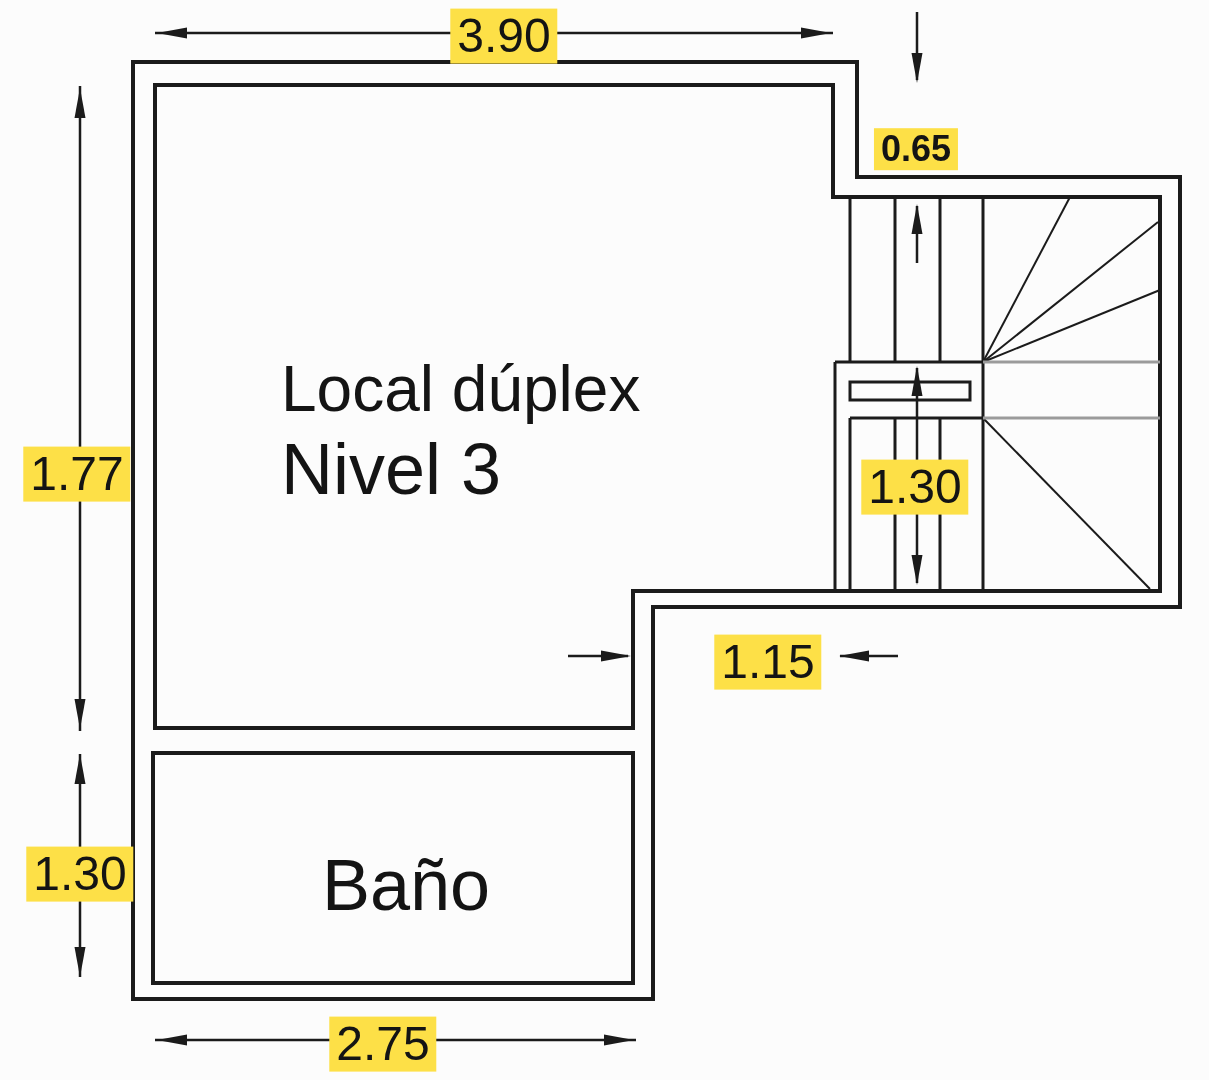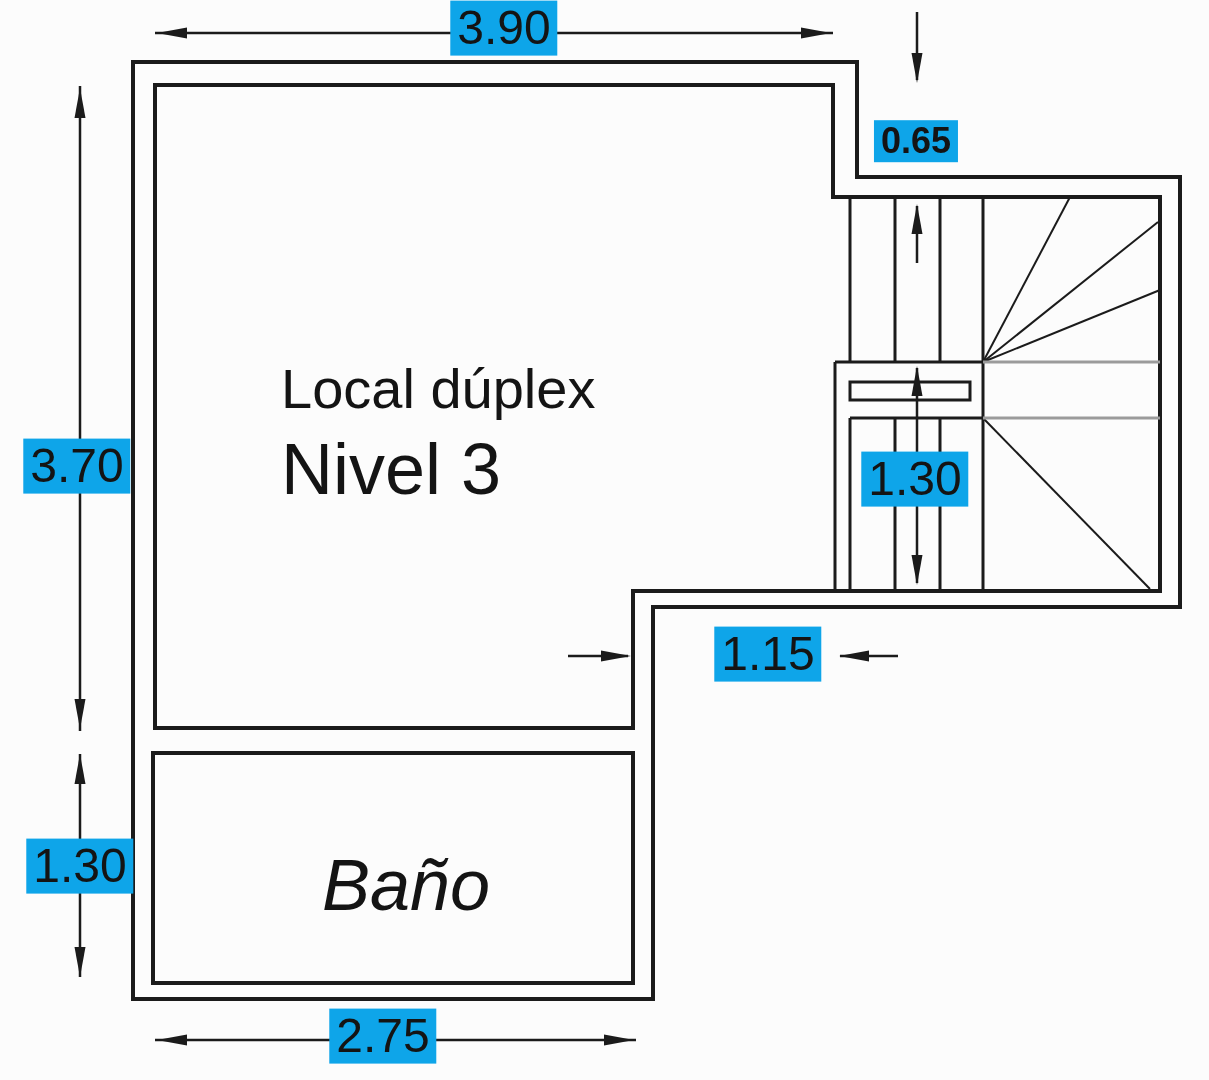--- a/index.html
+++ b/index.html
@@ -14,21 +14,21 @@
   #plan-svg { position: absolute; left: 0; top: 0; width: 100%; height: 100%; }
   .plan-label {
     position: absolute;
     color: #141414;
     white-space: nowrap;
     line-height: 1.1;
     letter-spacing: 0px;
   }
   .plan-label.center { transform: translate(-50%, -50%); }
   .plan-label.left   { transform: translate(0, -50%); }
-  .plan-label.dim    { background: #0ea5e9; padding: 1px 7px; }
+  .plan-label.dim    { background: #fde047; padding: 1px 7px; margin-top: 8px; }
 </style>
 </head>
 <body>
 
 <div id="stage">
   <svg id="plan-svg" viewBox="0 0 1209 1080" xmlns="http://www.w3.org/2000/svg">
     <g id="g-walls">
         <polygon points="133,62 857,62 857,177 1180,177 1180,607 653,607 653,999 133,999" fill="none" stroke="#1b1b1b" stroke-width="4" stroke-linejoin="miter"></polygon>
         <polygon points="155,85 833,85 833,197 1160,197 1160,591 633,591 633,728 155,728" fill="none" stroke="#1b1b1b" stroke-width="4" stroke-linejoin="miter"></polygon>
         <polygon points="153,753 633,753 633,983 153,983" fill="none" stroke="#1b1b1b" stroke-width="4" stroke-linejoin="miter"></polygon>
@@ -74,22 +74,22 @@
         <polygon points="839,656 869,650.5 869,661.5" fill="#1b1b1b"></polygon>
         <polygon points="80,754 74.5,784 85.5,784" fill="#1b1b1b"></polygon>
         <polygon points="80,977 74.5,947 85.5,947" fill="#1b1b1b"></polygon>
         <polygon points="157,1040 187,1034.5 187,1045.5" fill="#1b1b1b"></polygon>
         <polygon points="634,1040 604,1034.5 604,1045.5" fill="#1b1b1b"></polygon>
       </g>
   </svg>
   <div id="labels">
       <div class="plan-label center dim" style="left: 504px; top: 28px; font-size: 48px;">3.90</div>
       <div class="plan-label center dim" style="left: 916px; top: 141px; font-size: 36px; font-weight: bold;">0.65</div>
-      <div class="plan-label center dim" style="left: 77px; top: 466px; font-size: 48px;">3.70</div>
+      <div class="plan-label center dim" style="left: 77px; top: 466px; font-size: 48px;">1.77</div>
       <div class="plan-label center dim" style="left: 80px; top: 866px; font-size: 48px;">1.30</div>
       <div class="plan-label center dim" style="left: 915px; top: 479px; font-size: 48px;">1.30</div>
       <div class="plan-label center dim" style="left: 768px; top: 654px; font-size: 48px;">1.15</div>
       <div class="plan-label center dim" style="left: 383px; top: 1036px; font-size: 48px;">2.75</div>
-      <div class="plan-label left" style="left: 281px; top: 389px; font-size: 56px;">Local dúplex</div>
+      <div class="plan-label left" style="left: 281px; top: 389px; font-size: 64px;">Local dúplex</div>
       <div class="plan-label left" style="left: 281px; top: 470px; font-size: 72px;">Nivel 3</div>
-      <div class="plan-label center" style="left: 406px; top: 886px; font-size: 72px; font-style: italic;">Baño</div>
+      <div class="plan-label center" style="left: 406px; top: 886px; font-size: 72px;">Baño</div>
     </div>
 </div>
 
 </body></html>

